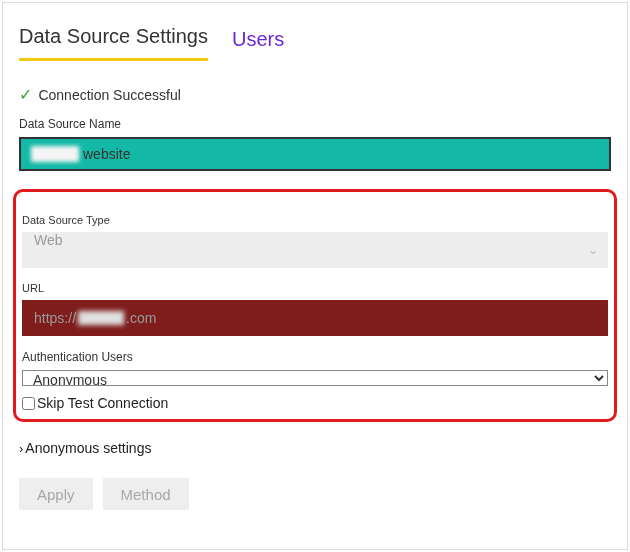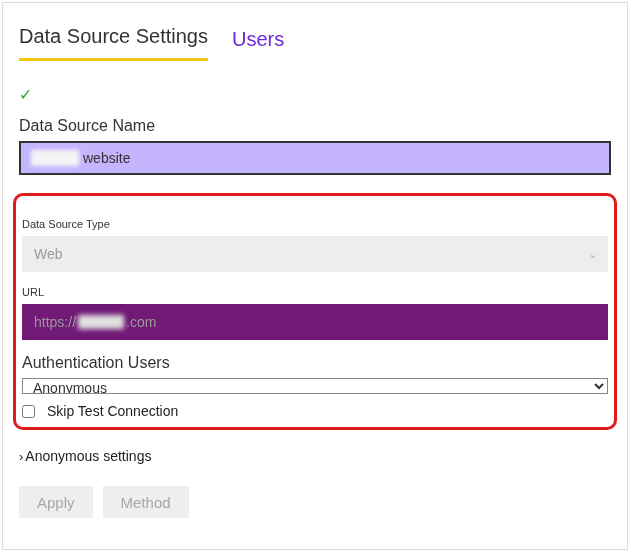--- a/index.html
+++ b/index.html
@@ -42,33 +42,33 @@
       gap: 6px;
       font-size: 14px;
       color: #333;
     }
     .check-icon {
       color: #33a133;
       font-size: 16px;
       line-height: 1;
     }
     .field-label {
-      font-size: 16px;
+      font-size: 12px;
       color: #333;
       margin-top: 14px;
       margin-bottom: 6px;
     }
     .field-label.sm {
       font-size: 11px;
     }
     .text-input {
       width: 100%;
       height: 34px;
       border: 2px solid #333;
-      background: #c4b5fd;
+      background: #14b8a6;
       font-size: 14px;
       color: #333;
       padding: 0 10px;
       display: flex;
       align-items: center;
     }
     .blur-box {
       display: inline-block;
       width: 48px;
       height: 16px;
@@ -85,36 +85,35 @@
       margin-left: -6px;
       margin-right: -6px;
     }
     .readonly-select {
       width: 100%;
       height: 36px;
       background: #ededed;
       color: #9a9a9a;
       font-size: 14px;
       display: flex;
-      align-items: center;
       padding: 0 12px;
       position: relative;
     }
     .readonly-select .chev {
       position: absolute;
       right: 10px;
       top: 50%;
       transform: translateY(-50%);
       color: #b8b8b8;
       font-size: 12px;
     }
     .readonly-input {
       width: 100%;
       height: 36px;
-      background: #701a75;
+      background: #7f1d1d;
       color: #9a9a9a;
       font-size: 14px;
       display: flex;
       align-items: center;
       padding: 16px 12px;
       gap: 2px;
     }
     .blur-box2 {
       display: inline-block;
       width: 46px;
@@ -128,21 +127,21 @@
       height: 16px;
       border: 1px solid #888;
       font-size: 14px;
       padding: 0 6px;
       color: #333;
       background: #fff;
     }
     .checkbox-row {
       display: flex;
       align-items: center;
-      gap: 12px;
+      gap: 2px;
       margin-top: 6px;
       font-size: 14px;
       color: #222;
     }
     .checkbox-row input {
       width: 13px;
       height: 13px;
     }
     .advanced-row {
       margin-top: 18px;
@@ -177,20 +176,21 @@
 
 <div class="panel">
 
   <div class="tabs">
     <div class="tab active">Data Source Settings</div>
     <div class="tab">Users</div>
   </div>
 
   <div class="status-row">
     <span class="check-icon">✓</span>
+    <span>Connection Successful</span>
   </div>
 
   <div class="field-label">Data Source Name</div>
   <div class="text-input">
     <span class="blur-box"></span>
     <span>website</span>
   </div>
 
   <div class="highlight-area">
 

